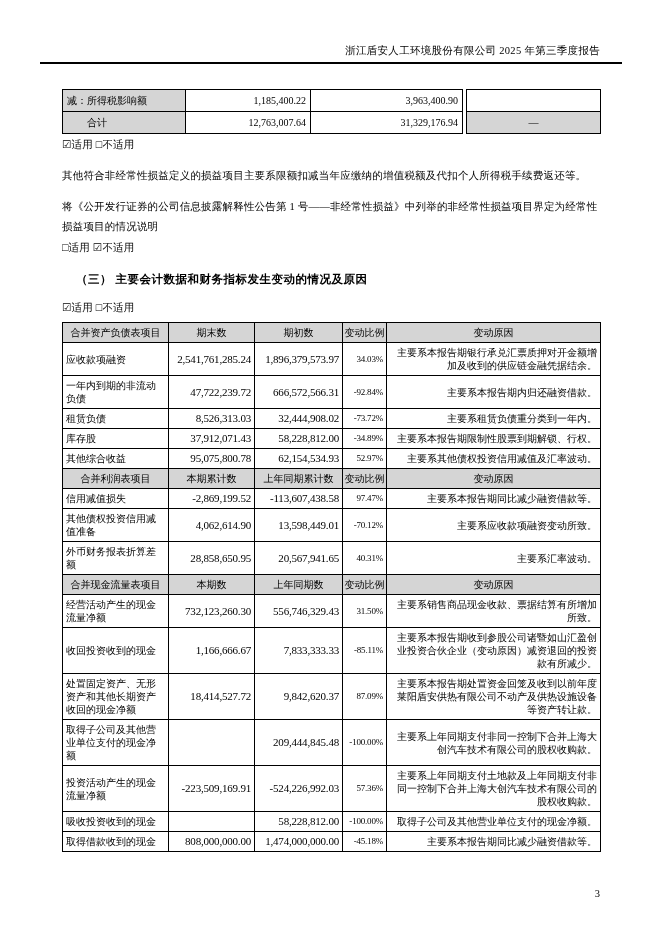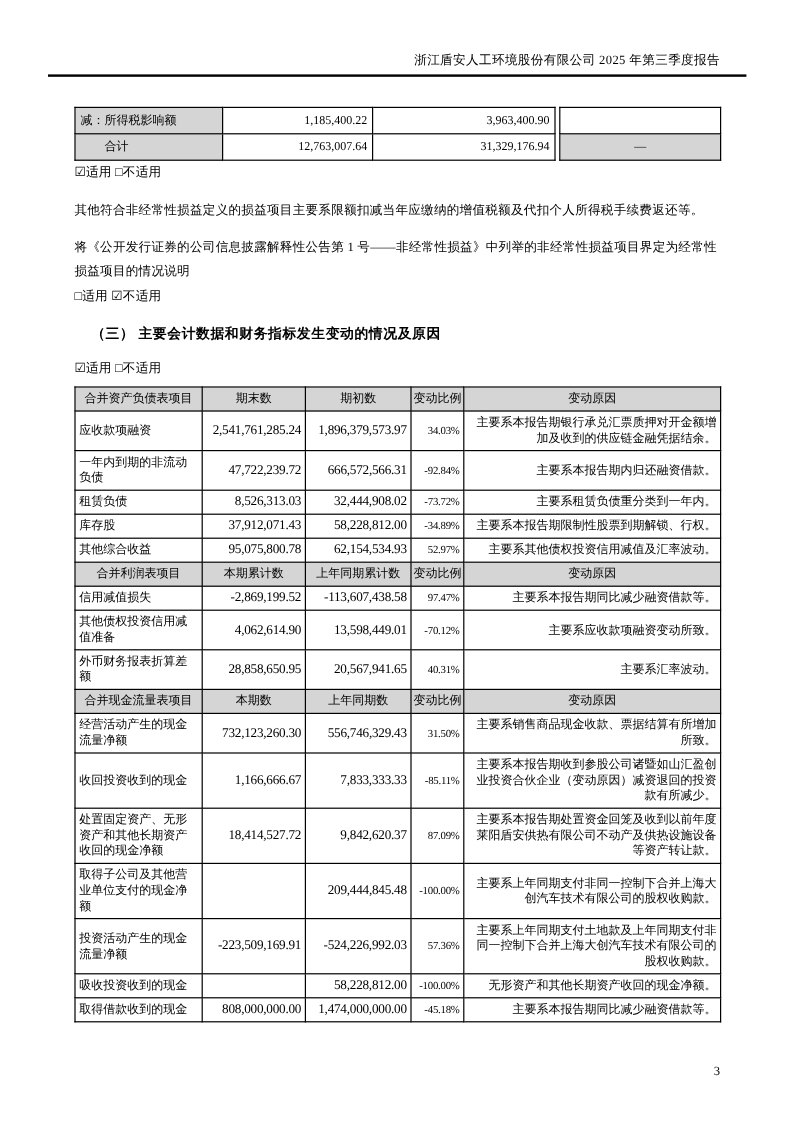--- a/index.html
+++ b/index.html
@@ -221,21 +221,21 @@
             <td class="m-num">-223,509,169.91</td>
             <td class="m-num">-524,226,992.03</td>
             <td class="m-pct">57.36%</td>
             <td class="m-reason">主要系上年同期支付土地款及上年同期支付非同一控制下合并上海大创汽车技术有限公司的股权收购款。</td>
           </tr>
           <tr>
             <td class="m-label">吸收投资收到的现金</td>
             <td class="m-num"></td>
             <td class="m-num">58,228,812.00</td>
             <td class="m-pct">-100.00%</td>
-            <td class="m-reason">无形资产和其他长期资产收回的现金净额。</td>
+            <td class="m-reason">取得子公司及其他营业单位支付的现金净额。</td>
           </tr>
           <tr>
             <td class="m-label">取得借款收到的现金</td>
             <td class="m-num">808,000,000.00</td>
             <td class="m-num">1,474,000,000.00</td>
             <td class="m-pct">-45.18%</td>
             <td class="m-reason">主要系本报告期同比减少融资借款等。</td>
           </tr>
         </tbody>
     </table>

